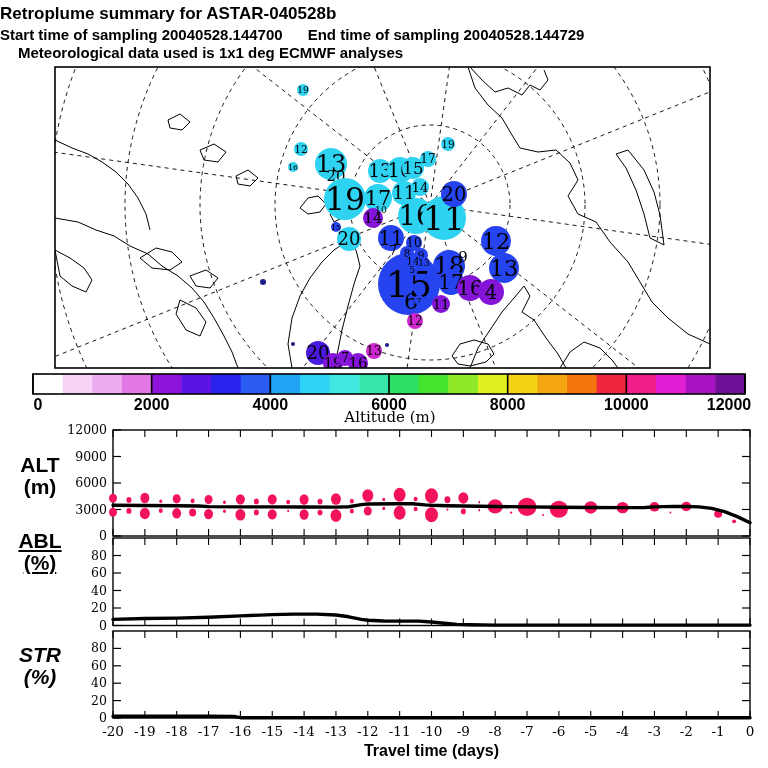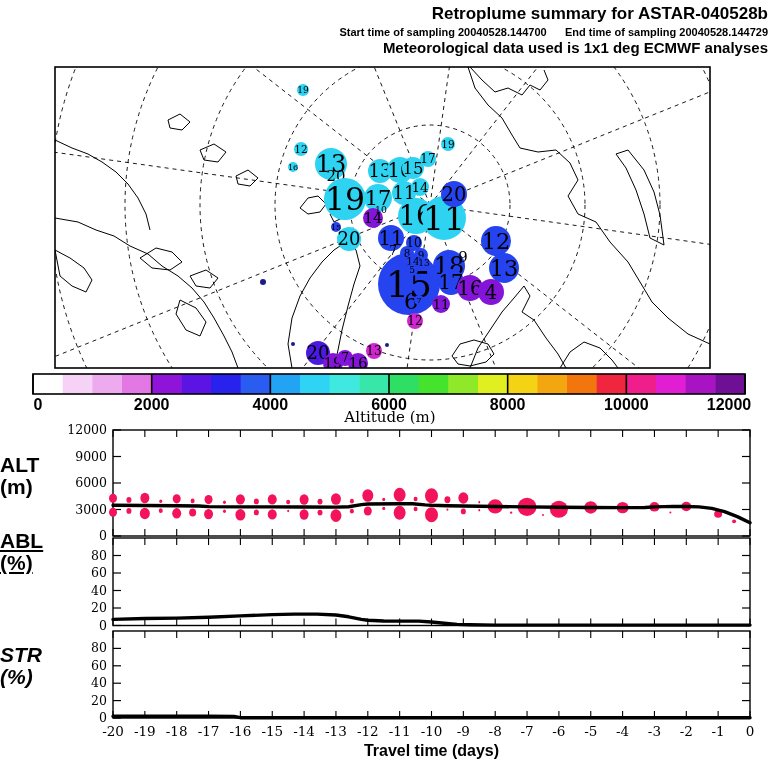--- a/index.html
+++ b/index.html
@@ -1,22 +1,22 @@
 <!DOCTYPE html>
 <html><head>
 <meta charset="utf-8">
 <style>
   html,body{margin:0;padding:0;background:#ffffff;}
   .page{position:relative;width:768px;height:768px;background:#fff;overflow:hidden;
         font-family:"Liberation Sans",sans-serif;}
-  .titles{position:absolute;left:0;top:0;width:768px;text-align:right;color:#000;}
+  .titles{position:absolute;left:0;top:0;width:768px;text-align:left;color:#000;}
   .t1{font-size:17px;font-weight:bold;margin-top:4px;}
-  .t2{font-size:11px;font-weight:bold;white-space:pre;margin-top:2px;}
+  .t2{font-size:15px;font-weight:bold;white-space:pre;margin-top:2px;}
   .t3{font-size:15px;font-weight:bold;margin-top:1px;margin-left:18px;}
-  .axlabel{position:absolute;width:80px;font-weight:bold;
+  .axlabel{position:absolute;width:80px;text-align:center;font-weight:bold;
            font-size:21px;line-height:22px;color:#000;left:0;}
   svg text{user-select:none;}
 </style>
 </head>
 <body>
 
 <div class="page">
   <div class="titles">
     <div class="t1">Retroplume summary for ASTAR-040528b</div>
     <div class="t2">Start time of sampling 20040528.144700      End time of sampling 20040528.144729</div>

